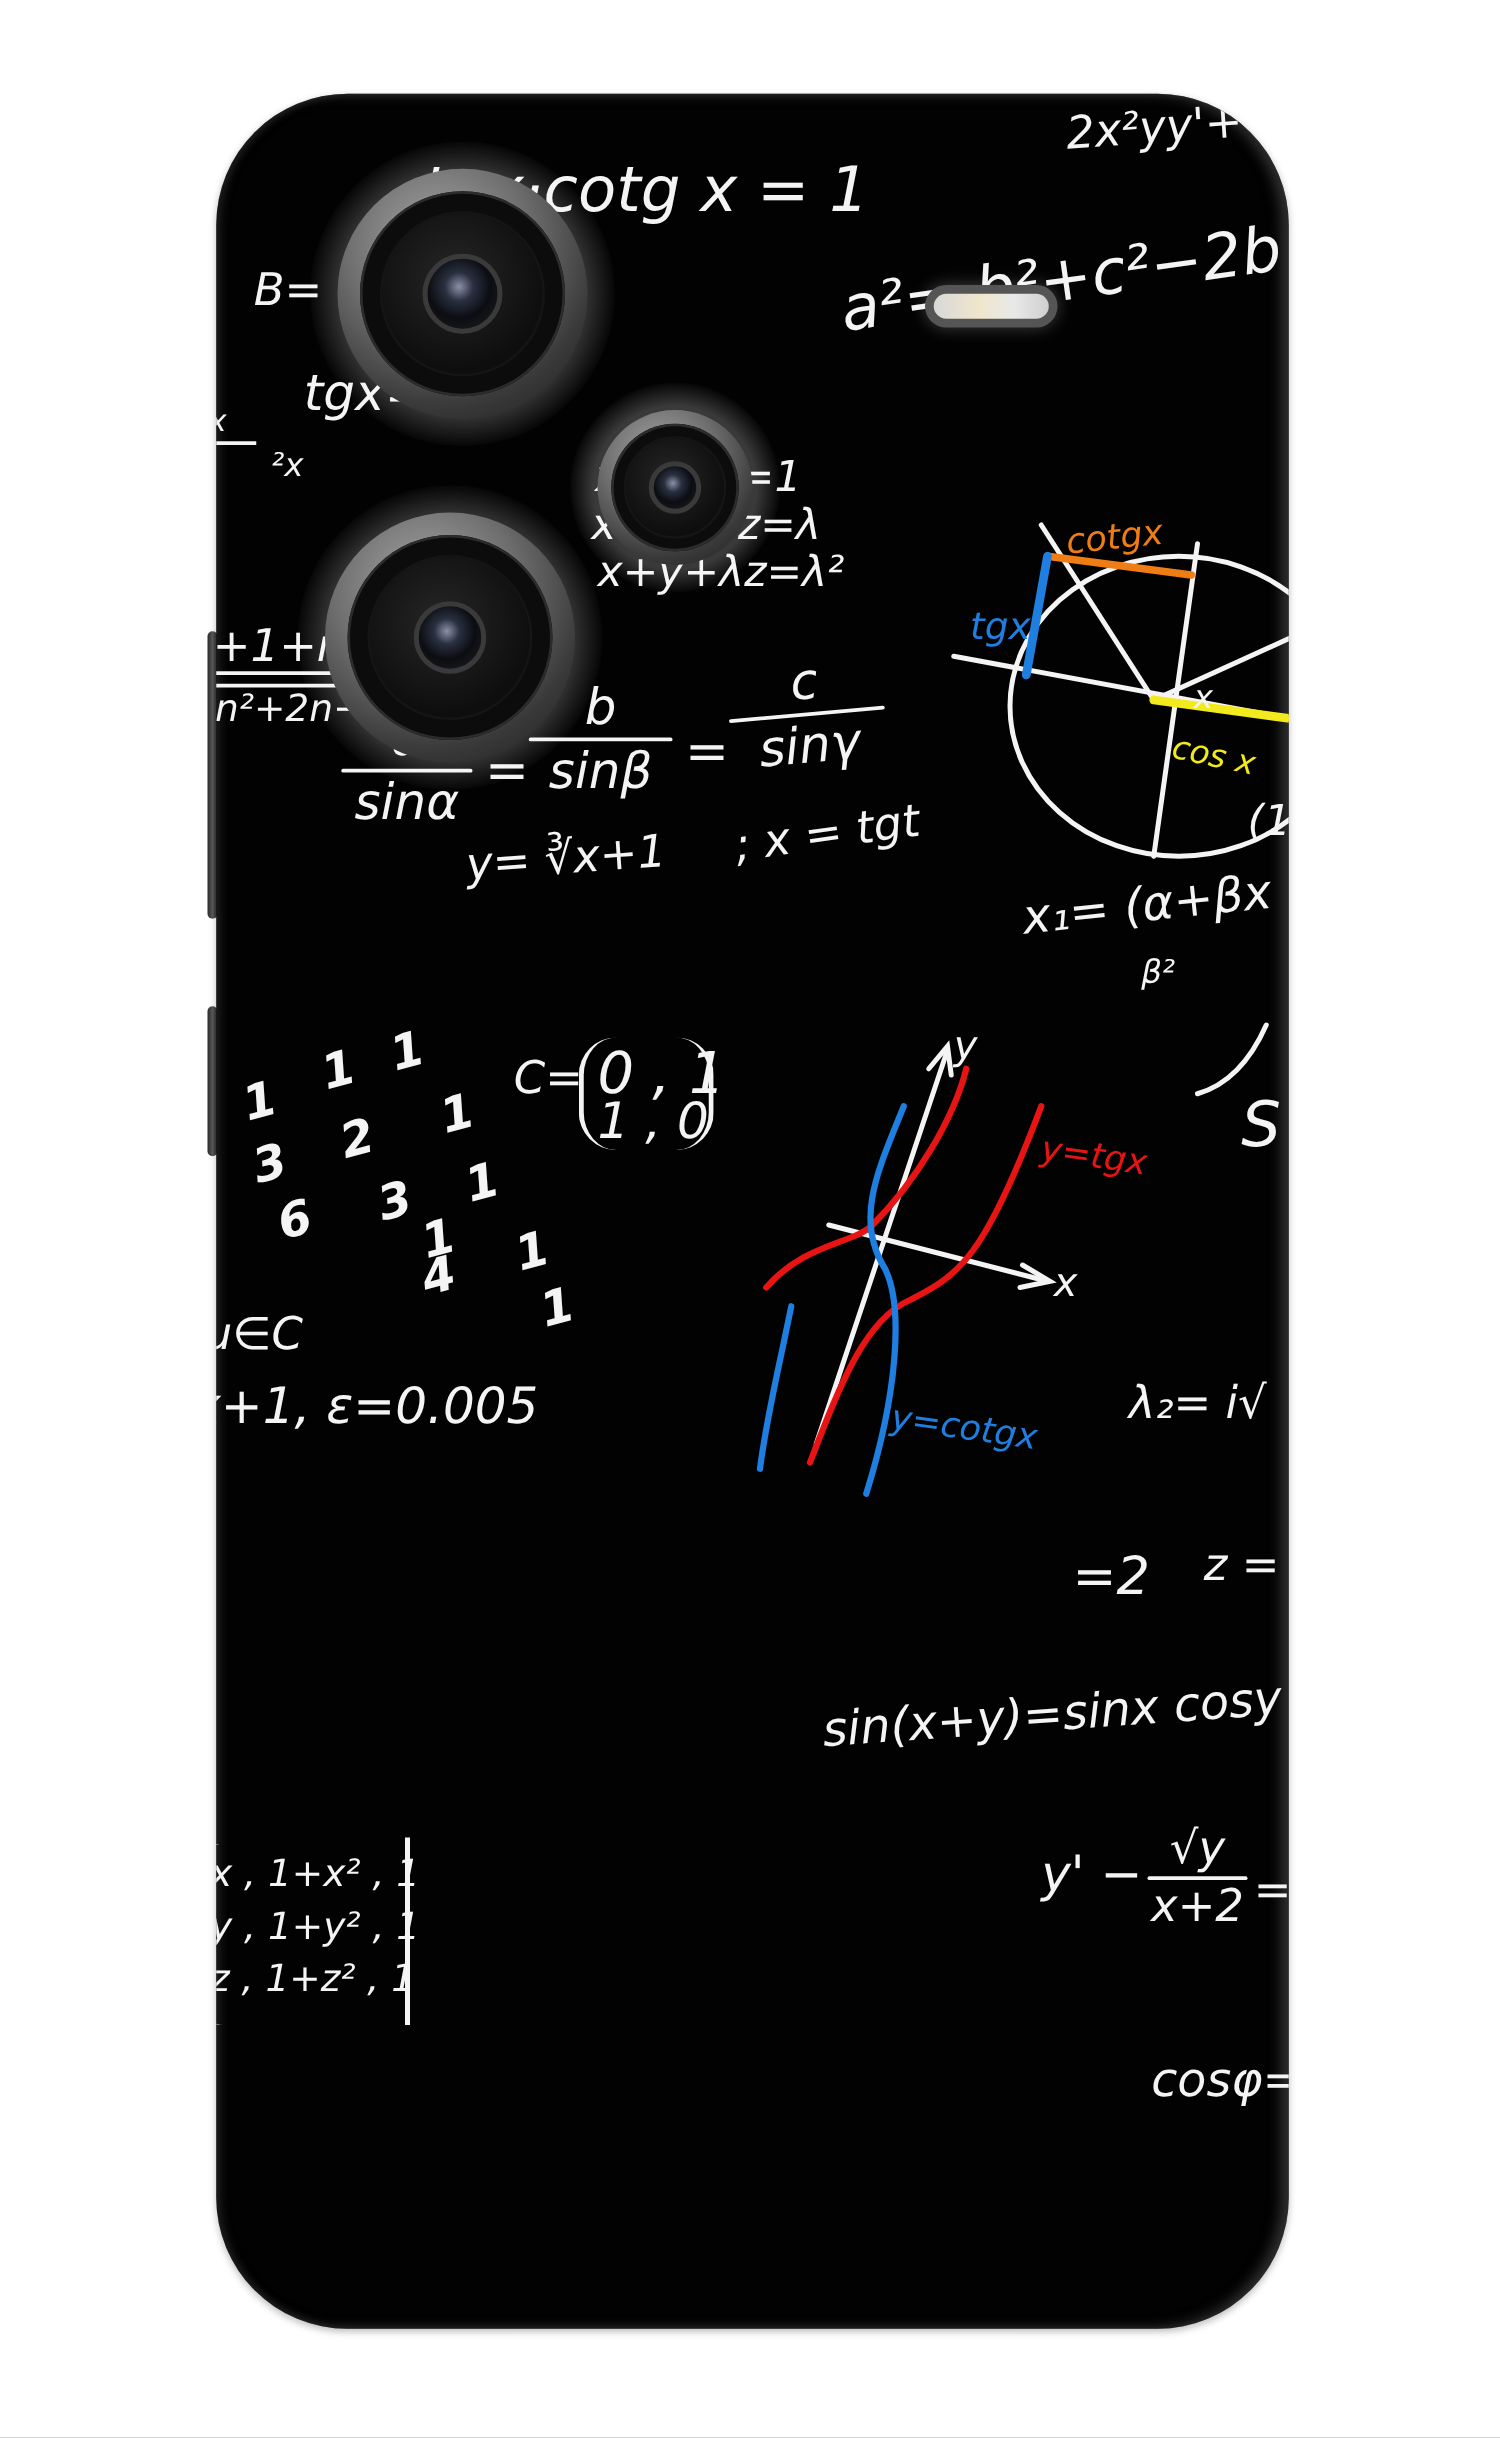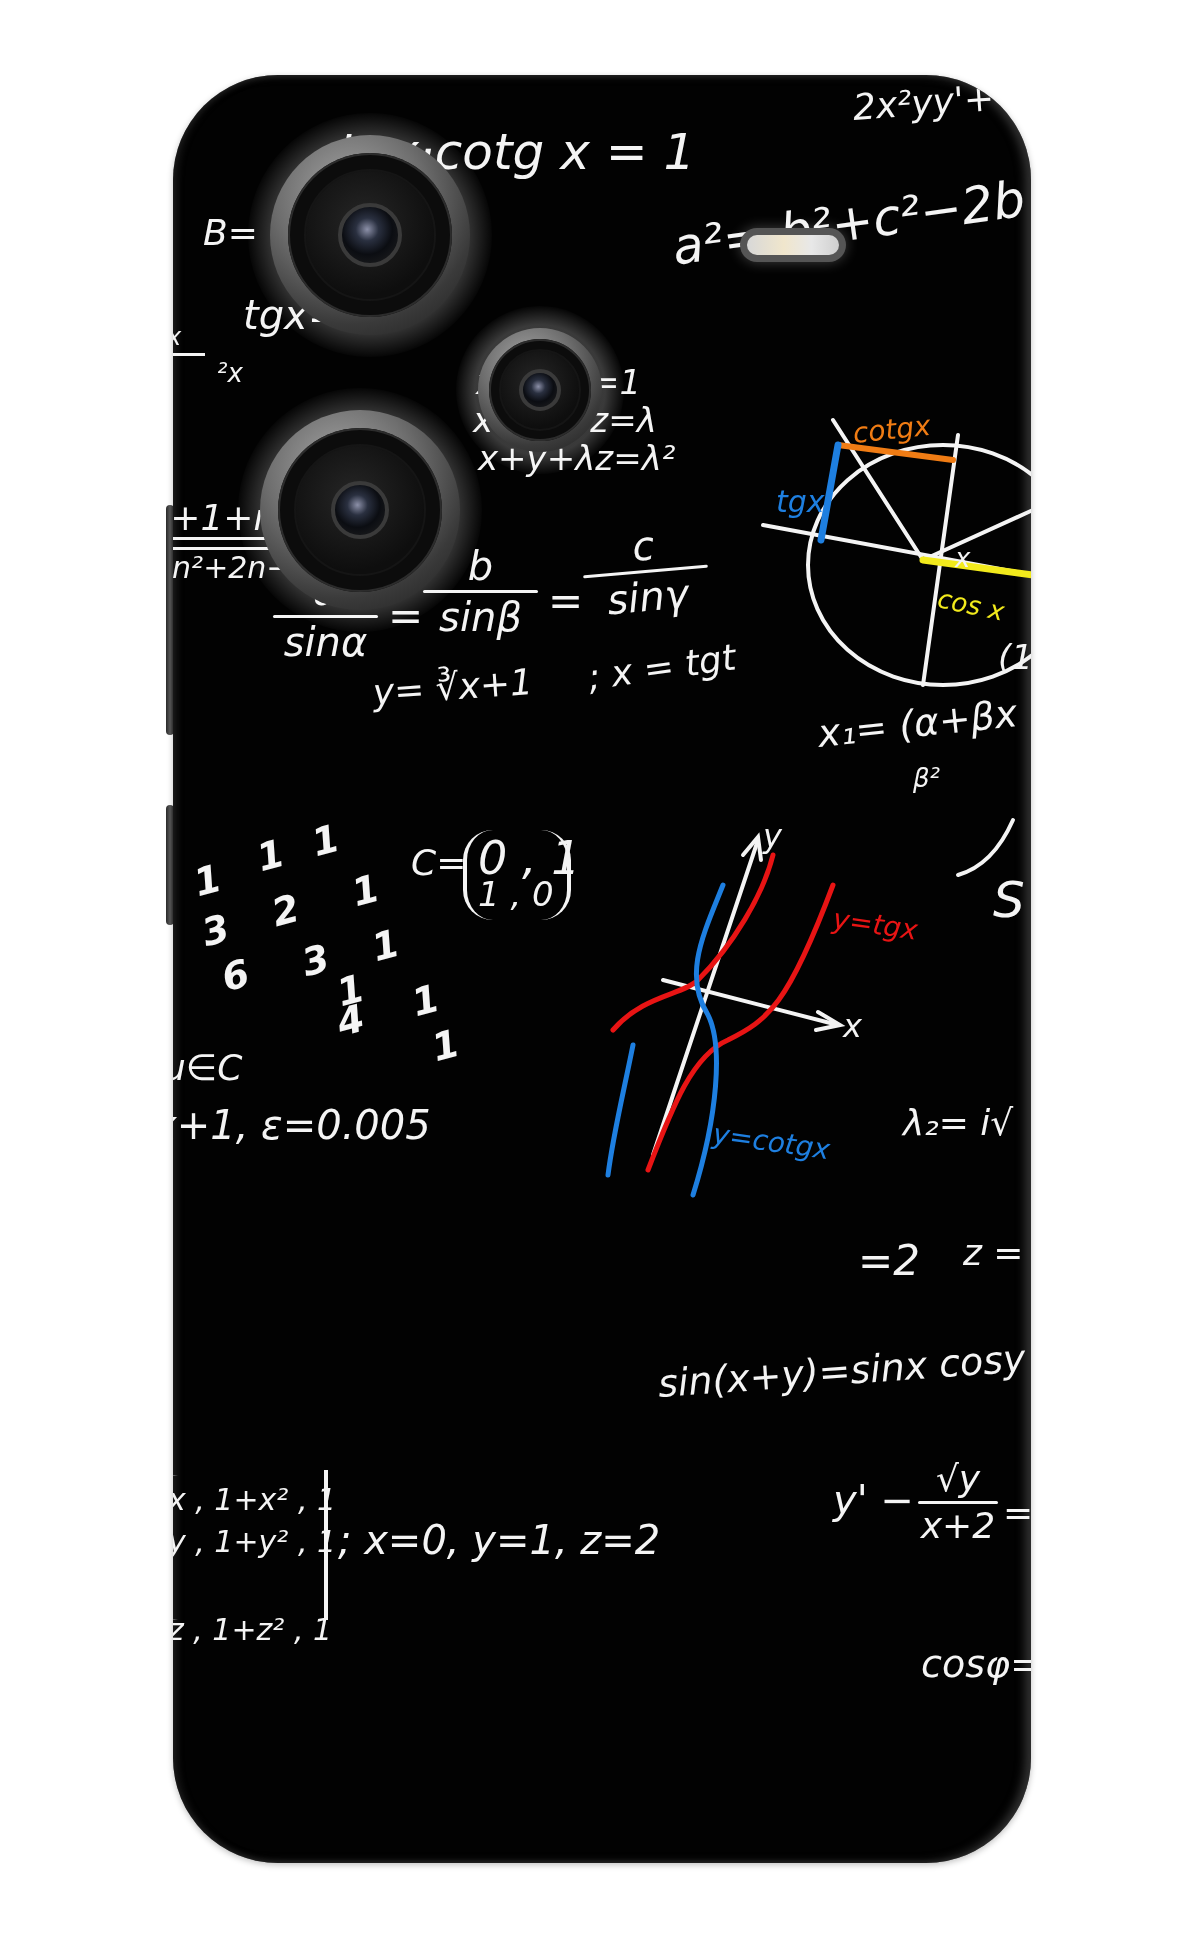--- a/index.html
+++ b/index.html
@@ -118,37 +118,36 @@
     <div class="chalk" style="left:165px;top:900px;font-size:38px;font-weight:bold;transform:rotate(-15deg);">1</div>
     <div class="chalk" style="left:165px;top:930px;font-size:38px;font-weight:bold;transform:rotate(-15deg);">4</div>
     <div class="chalk" style="left:240px;top:910px;font-size:38px;font-weight:bold;transform:rotate(-15deg);">1</div>
     <div class="chalk" style="left:260px;top:955px;font-size:38px;font-weight:bold;transform:rotate(-15deg);">1</div>
 
     <div class="chalk" style="left:-10px;top:975px;font-size:36px;">u∈C</div>
 
     <div class="chalk" style="left:238px;top:770px;font-size:36px;">C=</div>
     <div style="position:absolute;left:290px;top:755px;width:100px;height:90px;border-left:4px solid #f4f4f4;border-right:4px solid #f4f4f4;border-radius:30px;"></div>
     <div class="chalk" style="left:305px;top:760px;font-size:46px;">0 , 1</div>
-    <div class="chalk" style="left:305px;top:802px;font-size:34px;text-align:right;">1 , 0</div>
+    <div class="chalk" style="left:305px;top:802px;font-size:40px;text-align:right;">1 , 0</div>
 
     <div class="chalk" style="left:-20px;top:1030px;font-size:40px;">x+1, ε=0.005</div>
     <div class="chalk" style="left:730px;top:1030px;font-size:36px;">λ₂= i√</div>
 
 
     <div class="chalk" style="left:685px;top:1165px;font-size:42px;">=2</div>
     <div class="chalk" style="left:790px;top:1160px;font-size:36px;">z =</div>
 
     <div class="chalk" style="left:485px;top:1290px;font-size:38px;transform:rotate(-4deg);">sin(x+y)=sinx cosy</div>
 
     <div style="position:absolute;left:-15px;top:1400px;width:160px;height:145px;border-left:4px solid #f4f4f4;border-radius:20px 0 0 20px;"></div>
     <div style="position:absolute;left:145px;top:1395px;width:6px;height:150px;border-right:4px solid #f4f4f4;"></div>
     <div class="chalk" style="left:-5px;top:1410px;font-size:30px;">x , 1+x² , 1</div>
     <div class="chalk" style="left:-5px;top:1452px;font-size:30px;">y , 1+y² , 1</div>
-    <div class="chalk" style="left:-5px;top:1494px;font-size:30px;margin-top:46px;">z , 1+z² , 1</div>
-    <div class="chalk" style="left:165px;top:1445px;font-size:40px;">; x=0, y=1, z=2</div>
+    <div class="chalk" style="left:-5px;top:1494px;font-size:30px;">z , 1+z² , 1</div>
 
     <div class="chalk" style="left:660px;top:1405px;font-size:40px;">y' −</div>
     <div class="frac" style="left:745px;top:1385px;width:80px;font-size:36px;">
       <span>√y</span>
       <span class="bar"></span>
       <span>x+2</span>
     </div>
     <div class="chalk" style="left:830px;top:1420px;font-size:36px;">=</div>
 
     <div class="chalk" style="left:748px;top:1570px;font-size:38px;">cosφ=</div>

